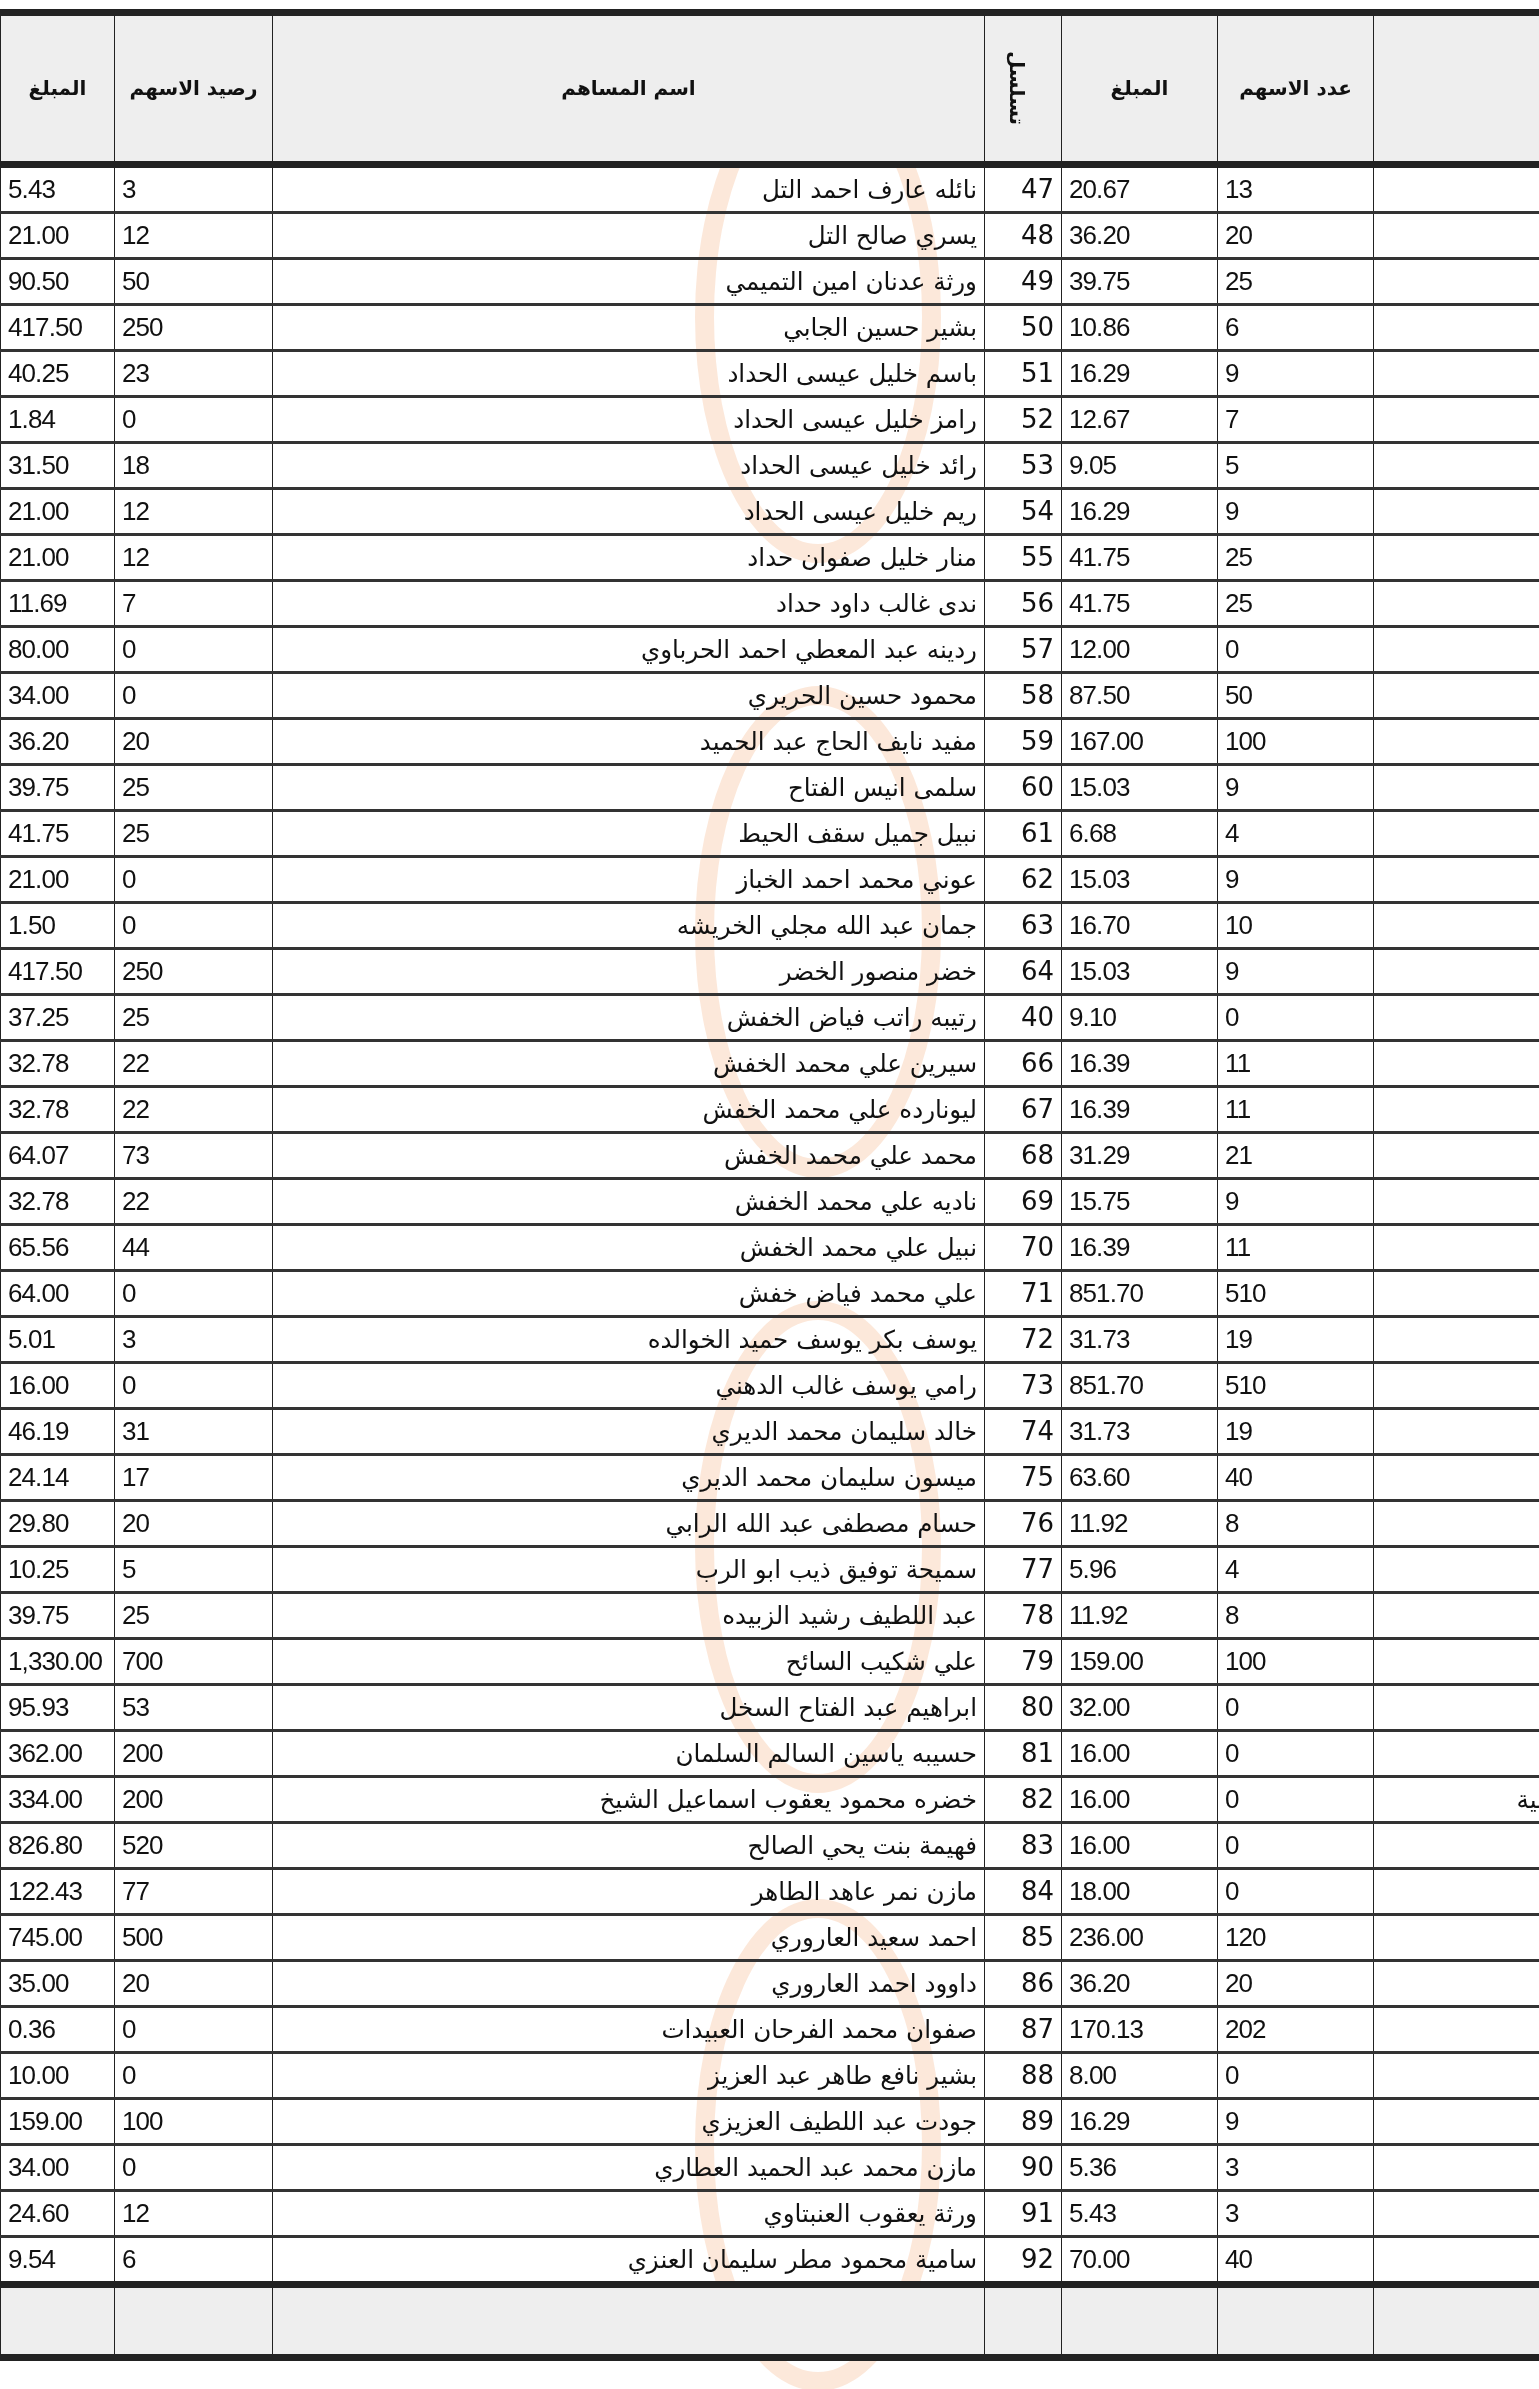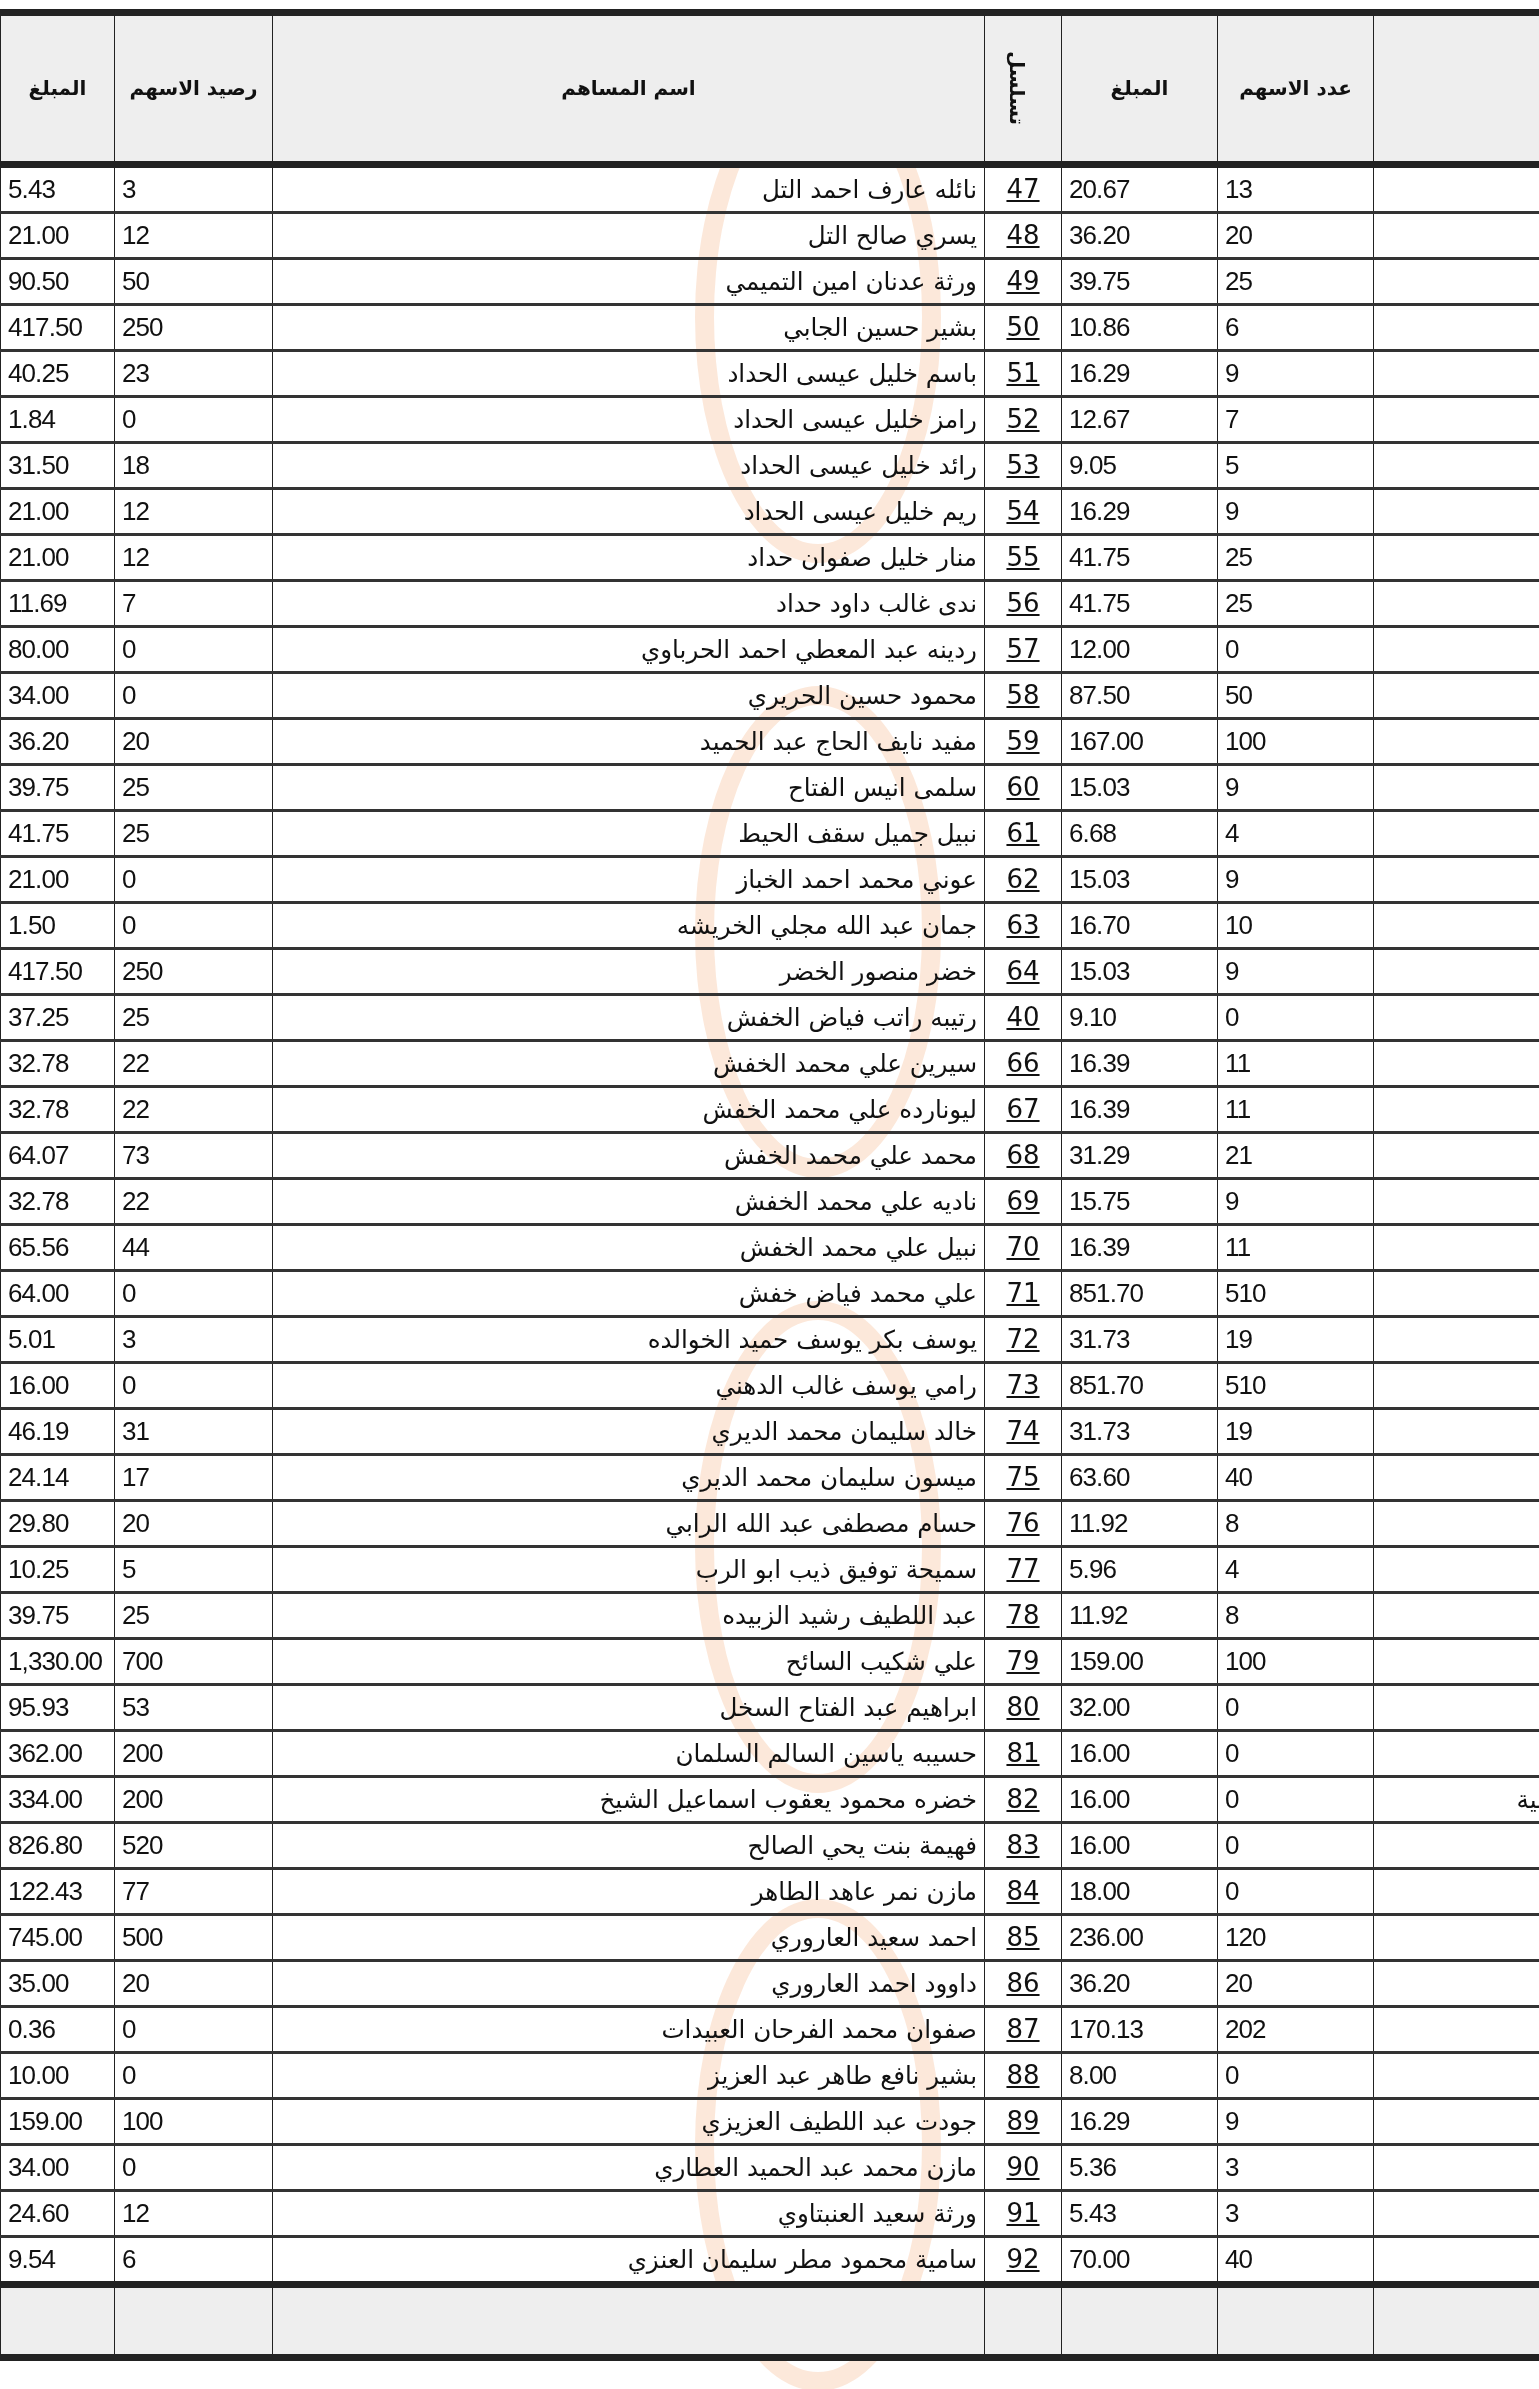--- a/index.html
+++ b/index.html
@@ -5,21 +5,21 @@
   html, body { margin: 0; padding: 0; background: #ffffff; }
   body { width: 1540px; height: 2389px; overflow: hidden; font-family: "DejaVu Sans", sans-serif; position: relative; }
   table { position: absolute; left: 0; top: 8.8px; border-collapse: collapse; width: 1540px; table-layout: fixed; direction: rtl; }
   th, td { border: 1.8px solid #222; padding: 0 7px; color: #111; overflow: hidden; white-space: nowrap; }
   thead th { background: #eeeeee; height: 145px; font-size: 20px; font-weight: bold; border-top: 7px solid #222; border-bottom: 7px solid #222; text-align: center; line-height: 1.3; }
   thead th.vert span { display: inline-block; transform: rotate(90deg); white-space: nowrap; }
   tbody td { height: 43px; font-size: 26px; }
   tbody tr { border-bottom: 3.5px solid #333; }
   tbody td { border-bottom: 3.5px solid #333; }
   td.num { text-align: left; direction: ltr; font-family: "Liberation Sans Narrow", "Liberation Sans", sans-serif; letter-spacing: -0.9px; }
-  td.seq { text-align: center; direction: ltr; text-decoration: underline; }
+  td.seq { text-align: right; direction: ltr; }
   td.name { text-align: right; font-size: 24.6px; }
   tr.footer td { background: #eeeeee; height: 66px; border-top: 7px solid #222; border-bottom: 7px solid #222; }
   .watermark { position: absolute; left: 677px; width: 281px; height: 562px; pointer-events: none; opacity: 0.18; }
   .wm-ring { position: absolute; left: 17.6px; top: 17.6px; width: 246px; height: 492px; border-radius: 50%; border: 19.3px solid #f08030; box-sizing: border-box; }
 </style>
 </head>
 <body>
 
 <div class="watermark" style="top:53px;">
   <div class="wm-ring"></div>
@@ -452,21 +452,21 @@
         <td class="seq">90</td>
         <td class="name">مازن محمد عبد الحميد العطاري</td>
         <td class="num">0</td>
         <td class="num">34.00</td>
       </tr>
       <tr>
         <td class="name">سميحه عارف احمد التل</td>
         <td class="num">3</td>
         <td class="num">5.43</td>
         <td class="seq">91</td>
-        <td class="name">ورثة سعيد العنبتاوي</td>
+        <td class="name">ورثة يعقوب العنبتاوي</td>
         <td class="num">12</td>
         <td class="num">24.60</td>
       </tr>
       <tr>
         <td class="name">عفاف صالح التل</td>
         <td class="num">40</td>
         <td class="num">70.00</td>
         <td class="seq">92</td>
         <td class="name">سامية محمود مطر سليمان العنزي</td>
         <td class="num">6</td>

